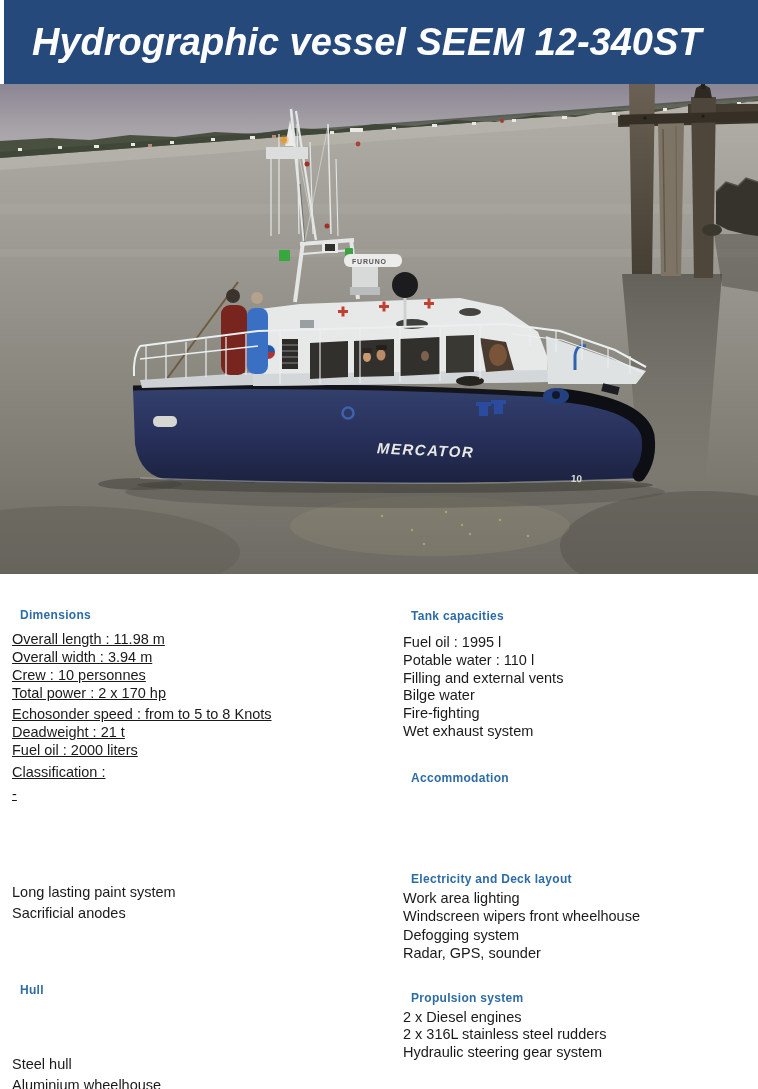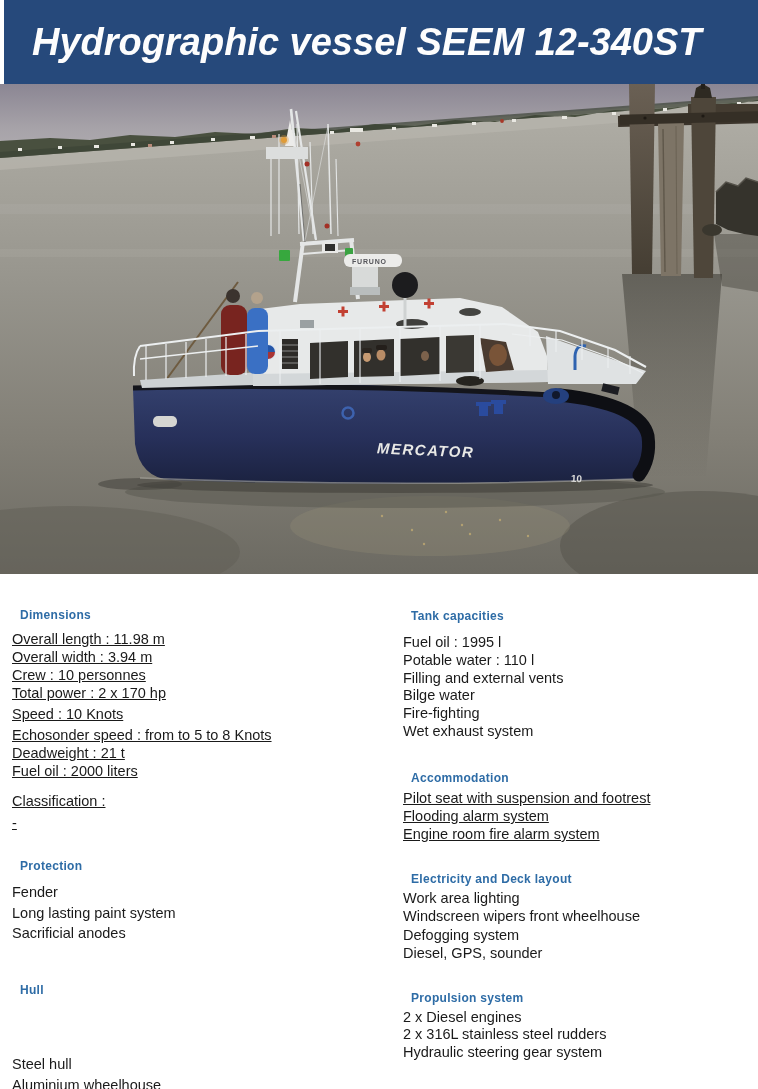--- a/index.html
+++ b/index.html
@@ -15,21 +15,21 @@
   .col-r{left:403px;width:348px;}
   h2.head{margin:8px;font-size:12px;line-height:20px;font-weight:700;color:#2E6CA6;
           letter-spacing:.3px;}
   .list{font-size:14.5px;color:#1A1A1A;}
   .list .line{white-space:nowrap;}
   .lh18 .line{line-height:18px;text-decoration:underline;}
   .lh178 .line{line-height:17.8px;}
   .lh183 .line{line-height:18.3px;}
   .lh174 .line{line-height:17.4px;}
   .lh205 .line{line-height:20.5px;}
-  .mt2{margin-top:12px;} .mt3{margin-top:3px;} .mt4{margin-top:4px;}
+  .mt2{margin-top:4px;} .mt3{margin-top:3px;} .mt4{margin-top:4px;}
 </style>
 </head>
 <body>
 
 <div class="page">
 
   <div class="banner">
     <h1>Hydrographic vessel SEEM 12-340ST</h1>
   </div>
 
@@ -295,33 +295,28 @@
   </div>
 
   <div class="section col-l" style="top:597px">
     <h2 class="head">Dimensions</h2>
   </div>
   <div class="section col-l list lh18" style="top:630px">
     <div class="line">Overall length : 11.98 m</div>
     <div class="line">Overall width : 3.94 m</div>
     <div class="line">Crew : 10 personnes</div>
     <div class="line">Total power : 2 x 170 hp</div>
-    <div class="line mt3">Speed : 10 Knots</div>
     <div class="line mt3">Echosonder speed : from to 5 to 8 Knots</div>
     <div class="line">Deadweight : 21 t</div>
     <div class="line">Fuel oil : 2000 liters</div>
     <div class="line mt2">Classification :</div>
     <div class="line mt4">-</div>
   </div>
 
-  <div class="section col-l" style="top:848px">
-    <h2 class="head">Protection</h2>
-  </div>
   <div class="section col-l list lh205" style="top:882px">
-    <div class="line">Fender</div>
     <div class="line">Long lasting paint system</div>
     <div class="line">Sacrificial anodes</div>
   </div>
 
   <div class="section col-l" style="top:972px">
     <h2 class="head">Hull</h2>
   </div>
   <div class="section col-l list lh205" style="top:1054px">
     <div class="line">Steel hull</div>
     <div class="line">Aluminium wheelhouse</div>
@@ -337,34 +332,29 @@
     <div class="line">Potable water : 110 l</div>
     <div class="line">Filling and external vents</div>
     <div class="line">Bilge water</div>
     <div class="line">Fire-fighting</div>
     <div class="line">Wet exhaust system</div>
   </div>
 
   <div class="section col-r" style="top:760px">
     <h2 class="head">Accommodation</h2>
   </div>
-  <div class="section col-r list lh18" style="top:789px">
-    <div class="line">Pilot seat with suspension and footrest</div>
-    <div class="line">Flooding alarm system</div>
-    <div class="line">Engine room fire alarm system</div>
-  </div>
 
   <div class="section col-r" style="top:861px">
     <h2 class="head">Electricity and Deck layout</h2>
   </div>
   <div class="section col-r list lh183" style="top:889px">
     <div class="line">Work area lighting</div>
     <div class="line">Windscreen wipers front wheelhouse</div>
     <div class="line">Defogging system</div>
-    <div class="line">Diesel, GPS, sounder</div>
+    <div class="line">Radar, GPS, sounder</div>
   </div>
 
   <div class="section col-r" style="top:980px">
     <h2 class="head">Propulsion system</h2>
   </div>
   <div class="section col-r list lh174" style="top:1009px">
     <div class="line">2 x Diesel engines</div>
     <div class="line">2 x 316L stainless steel rudders</div>
     <div class="line">Hydraulic steering gear system</div>
   </div>

